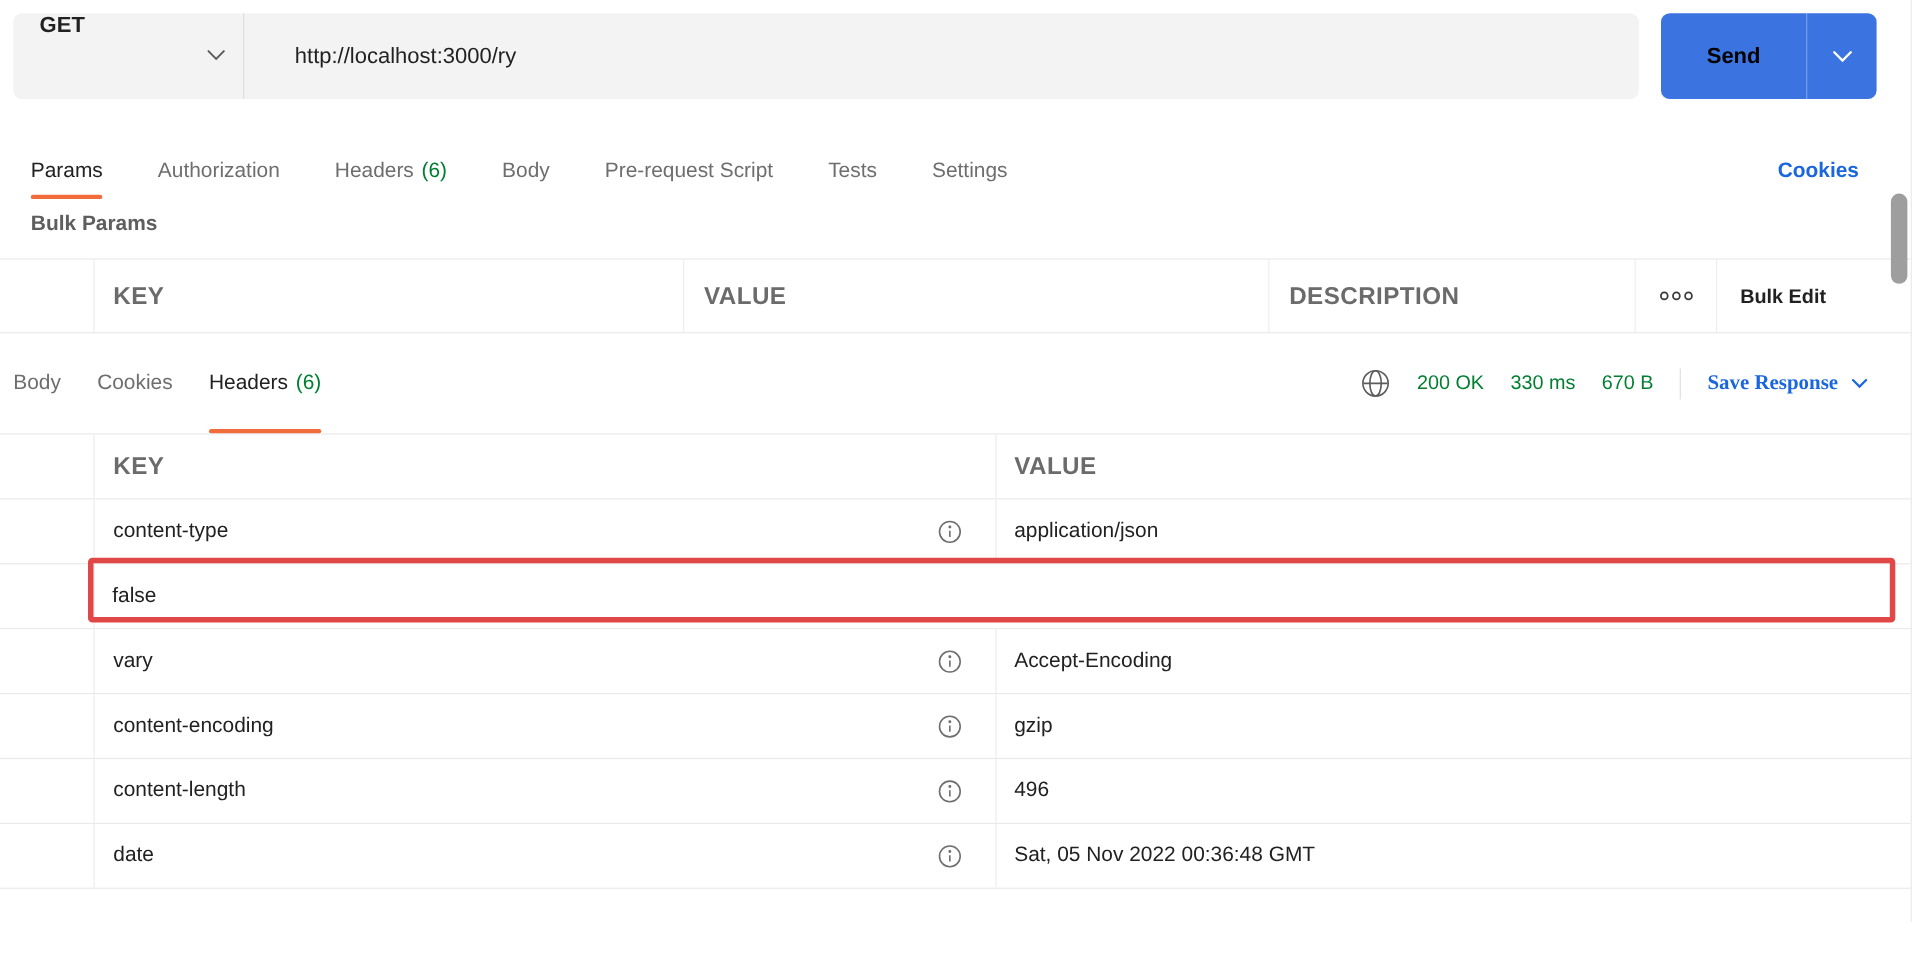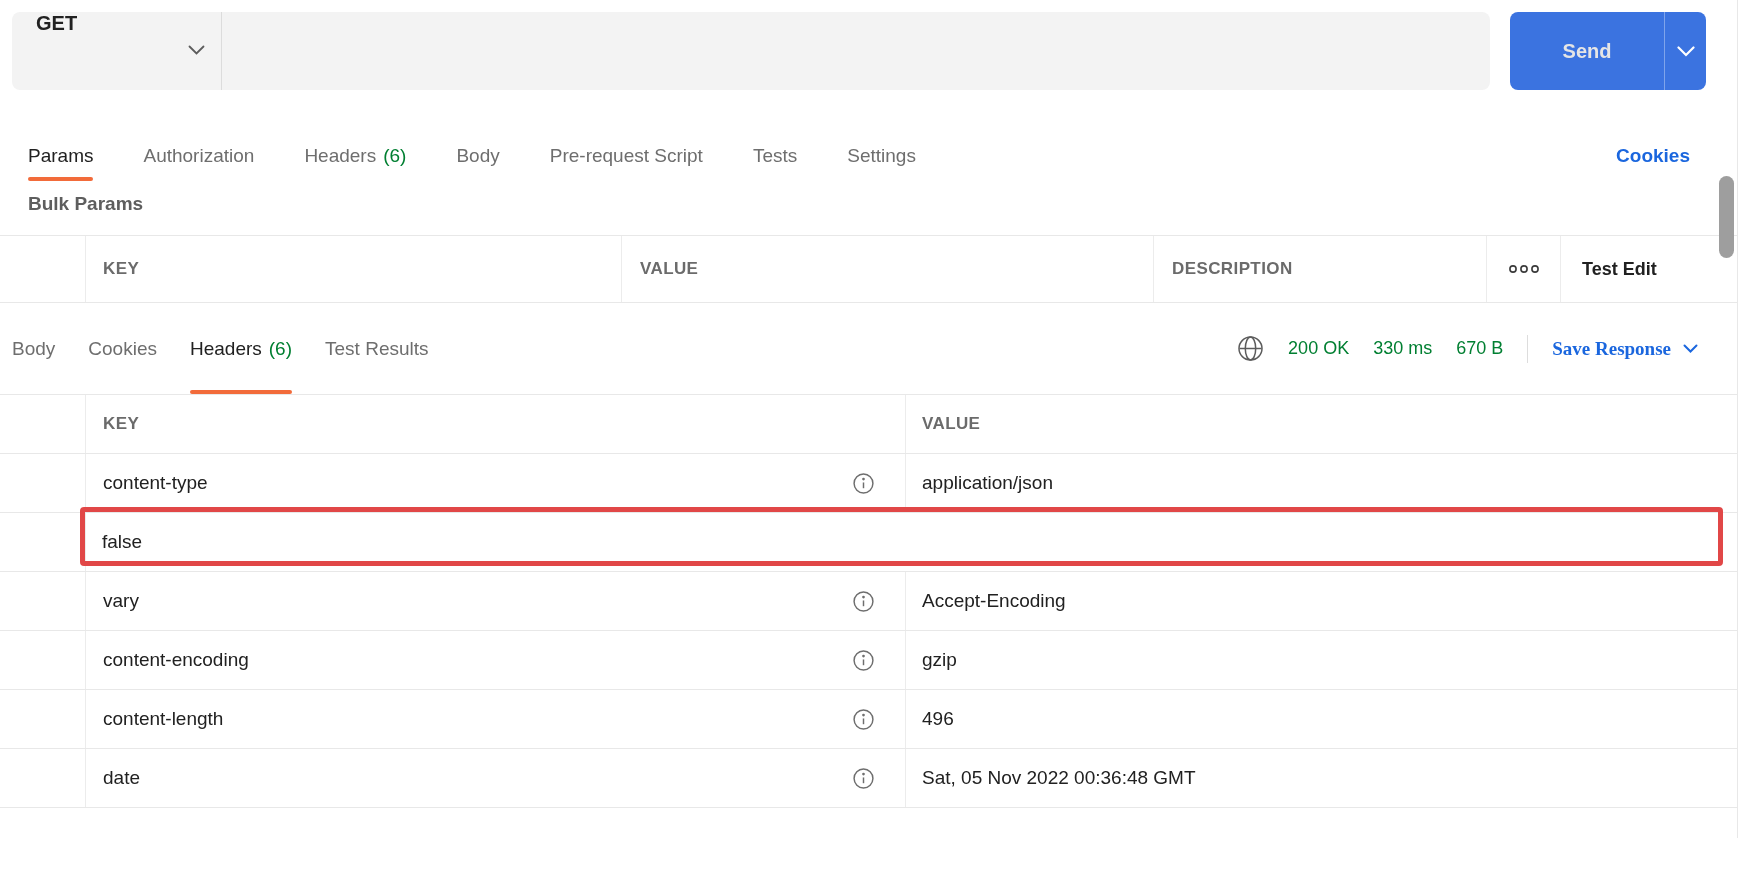--- a/index.html
+++ b/index.html
@@ -11,41 +11,41 @@
              background:#f3f3f3; border-radius:8px; display:flex; align-items:stretch; }
   .method-box { width:210px; display:flex; align-items:flex-start; position:relative;
                 border-right:1px solid #dcdcdc; cursor:pointer; }
   .method-label { margin-left:24px; font-size:20px; font-weight:700; color:#212121; }
   .method-chevron { position:absolute; right:16px; top:33px; }
   .url-input-wrap { flex:1; display:flex; align-items:center; }
   .url-input { width:100%; border:none; outline:none; background:transparent;
                font-family:inherit; font-size:20px; color:#212121; padding-left:46px; }
   .send-btn { position:absolute; top:12px; left:1510px; width:196px; height:78px;
               background:#3b73e0; border-radius:8px; display:flex; cursor:pointer; }
-  .send-main { width:155px; display:flex; align-items:center; justify-content:center;
-               color:#e5e5e5; font-size:20px; font-weight:700; border-right:1px solid rgba(255,255,255,0.35); }
+  .send-main { width:133px; display:flex; align-items:center; justify-content:center;
+               color:#000000; font-size:20px; font-weight:700; border-right:1px solid rgba(255,255,255,0.35); }
   .send-caret { flex:1; display:flex; align-items:center; justify-content:center; }
 
   
   .req-tabs { position:absolute; top:131px; left:28px; height:50px; display:flex; gap:50px; align-items:flex-start; }
   .tab { position:relative; font-size:19px; color:#6e6e6e; height:100%; display:flex; align-items:center; cursor:pointer; white-space:nowrap; }
   .tab .count { color:#007f31; margin-left:7px; }
   .tab.active { color:#212121; font-weight:500; }
   .tab.active::after { content:""; position:absolute; left:0; right:0; bottom:0; height:4px;
                        background:#f26b3a; border-radius:2px; }
   .cookies-link { position:absolute; top:131px; right:56px; height:50px; display:flex; align-items:center;
                   font-size:19px; font-weight:700; color:#1a66de; cursor:pointer; }
 
   .section-label { position:absolute; top:193px; left:28px; font-size:19px; font-weight:700; color:#5e5e5e; }
 
   
   .qp-table { position:absolute; top:235px; left:0; width:1737px; height:68px;
               border-top:1px solid #e8e8e8; border-bottom:1px solid #e8e8e8; display:flex; }
   .qp-table .cell { display:flex; align-items:center; border-right:1px solid #ececec; }
-  .hdr-text { font-size:17px; font-weight:700; color:#6b6b6b; letter-spacing:0.4px; }
+  .hdr-text { font-size:22px; font-weight:700; color:#6b6b6b; letter-spacing:0.4px; }
   .c-gutter { width:86px; }
   .c-key    { width:536px; padding-left:17px; }
   .c-val    { width:532px; padding-left:18px; }
   .c-desc   { width:333px; padding-left:18px; }
   .c-more   { width:74px; justify-content:center; cursor:pointer; }
   .c-bulk   { flex:1; padding-left:21px; border-right:none !important; cursor:pointer; }
   .bulk-text { font-size:18px; font-weight:700; color:#212121; }
 
   
   .resp-tabs { position:absolute; top:303px; left:12px; height:91px; display:flex; gap:33px; align-items:center; }
@@ -81,20 +81,23 @@
 <div class="screen">
 
   <div class="url-row">
     <div class="method-box">
       <span class="method-label">GET</span>
       <span class="method-chevron">
         <svg width="17" height="11" viewBox="0 0 17 11">
             <path d="M1.5 1.5 L8.5 8.5 L15.5 1.5" fill="none" stroke="#5c5c5c" stroke-width="1.8" stroke-linecap="round"></path>
           </svg>
       </span>
+    </div>
+    <div class="url-input-wrap">
+      <input class="url-input" type="text" value="http://localhost:3000/ry" style="">
     </div>
   </div>
   <div class="send-btn">
     <div class="send-main">Send</div>
     <div class="send-caret">
       <span>
         <svg width="18" height="11" viewBox="0 0 18 11">
             <path d="M1.5 1.5 L9 9 L16.5 1.5" fill="none" stroke="#ffffff" stroke-width="2.2" stroke-linecap="round"></path>
           </svg>
       </span>
@@ -143,37 +146,34 @@
     <div class="cell c-more">
       <span>
         <svg width="32" height="12" viewBox="0 0 32 12">
           <circle cx="5" cy="6" r="3.1" fill="none" stroke="#3b3b3b" stroke-width="1.6"></circle>
           <circle cx="16" cy="6" r="3.1" fill="none" stroke="#3b3b3b" stroke-width="1.6"></circle>
           <circle cx="27" cy="6" r="3.1" fill="none" stroke="#3b3b3b" stroke-width="1.6"></circle>
         </svg>
       </span>
     </div>
     <div class="cell c-bulk">
-      <span class="bulk-text">Test Edit</span>
+      <span class="bulk-text">Bulk Edit</span>
     </div>
   </div>
 
   <div class="resp-tabs">
     <div class="tab">
       <span>Body</span>
     </div>
     <div class="tab">
       <span>Cookies</span>
     </div>
     <div class="tab active">
       <span>Headers</span>
       <span class="count">(6)</span>
-    </div>
-    <div class="tab">
-      <span>Test Results</span>
     </div>
   </div>
 
   <div class="resp-status">
     <span>
       <svg width="27" height="27" viewBox="0 0 27 27" fill="none" stroke="#5c5c5c" stroke-width="1.5">
         <circle cx="13.5" cy="13.5" r="11.5"></circle>
         <ellipse cx="13.5" cy="13.5" rx="5.2" ry="11.5"></ellipse>
         <path d="M2.5 13.5 H24.5"></path>
       </svg>

